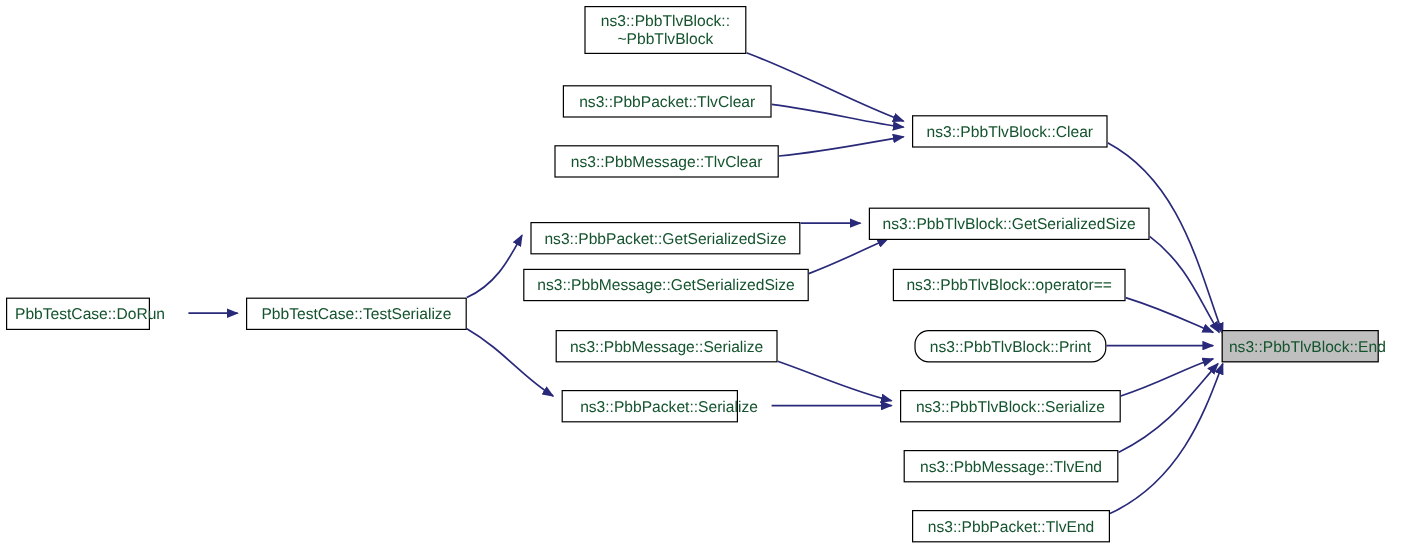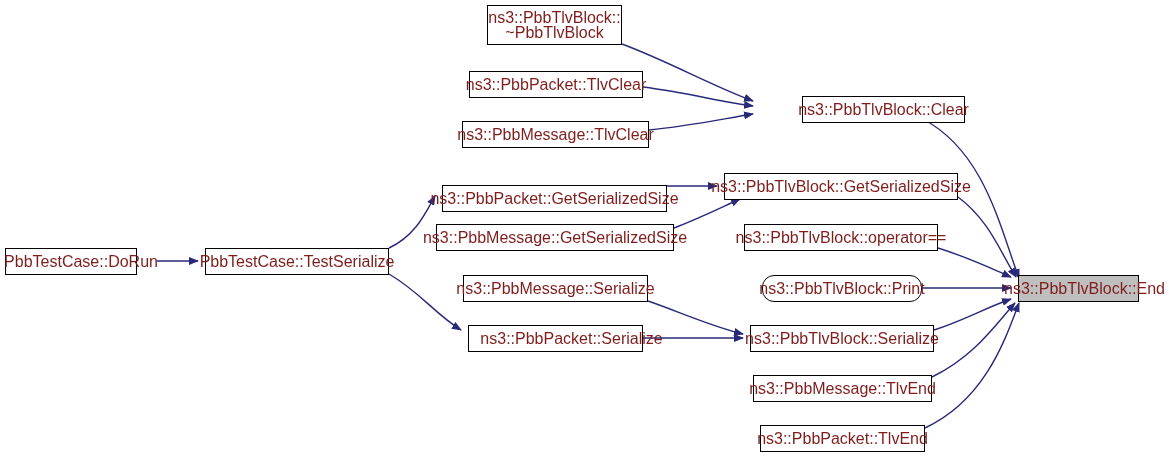--- a/index.html
+++ b/index.html
@@ -25,22 +25,22 @@
   }
   .node {
     position: absolute;
     box-sizing: border-box;
     border: 1px solid #000000;
     background: #ffffff;
     display: flex;
     align-items: center;
     justify-content: center;
     text-align: center;
-    color: #7f1d1d;
-    font-size: 16px;
+    color: #14532d;
+    font-size: 13px;
     line-height: 15px;
     white-space: pre;
     letter-spacing: 0px;
     z-index: 5;
   }
   .node.highlight {
     background: #bfbfbf;
   }
   .node .label {
     display: block;
@@ -73,33 +73,33 @@
         <path d="M958,197 C990,221 1000,252 1016,277" fill="none" stroke="#29297a" stroke-width="1.4" marker-end="url(#ah)"></path>
         <path d="M938,248 C970,258 990,268 1011,277" fill="none" stroke="#29297a" stroke-width="1.4" marker-end="url(#ah)"></path>
         <path d="M922,288 L1011,288" fill="none" stroke="#29297a" stroke-width="1.4" marker-end="url(#ah)"></path>
         <path d="M934,330 C965,320 985,308 1011,299" fill="none" stroke="#29297a" stroke-width="1.4" marker-end="url(#ah)"></path>
         <path d="M932,377 C975,356 995,325 1015,303" fill="none" stroke="#29297a" stroke-width="1.4" marker-end="url(#ah)"></path>
         <path d="M925,428 C985,400 1005,340 1019,303" fill="none" stroke="#29297a" stroke-width="1.4" marker-end="url(#ah)"></path>
       </g>
   </svg>
 
   <div id="node-layer">
-      <div class="node" style="left: 5px; top: 248px; width: 132px; height: 27px; padding-left: 20px;"><span class="label">PbbTestCase::DoRun</span></div>
+      <div class="node" style="left: 5px; top: 248px; width: 120px; height: 27px; padding-left: 20px;"><span class="label">PbbTestCase::DoRun</span></div>
       <div class="node" style="left: 205px; top: 248px; width: 184px; height: 27px;"><span class="label">PbbTestCase::TestSerialize</span></div>
       <div class="node" style="left: 487px; top: 5px; width: 135px; height: 40px;"><span class="label">ns3::PbbTlvBlock::
 ~PbbTlvBlock</span></div>
       <div class="node" style="left: 469px; top: 71px; width: 174px; height: 27px;"><span class="label">ns3::PbbPacket::TlvClear</span></div>
       <div class="node" style="left: 462px; top: 121px; width: 187px; height: 27px;"><span class="label">ns3::PbbMessage::TlvClear</span></div>
       <div class="node" style="left: 442px; top: 173px; width: 225px; height: 27px; margin-top: 12px;"><span class="label">ns3::PbbPacket::GetSerializedSize</span></div>
       <div class="node" style="left: 436px; top: 224px; width: 238px; height: 27px;"><span class="label">ns3::PbbMessage::GetSerializedSize</span></div>
       <div class="node" style="left: 463px; top: 275px; width: 185px; height: 27px; justify-content: center;"><span class="label">ns3::PbbMessage::Serialize</span></div>
-      <div class="node" style="left: 468px; top: 325px; width: 175px; height: 27px; padding-left: 32px;"><span class="label">ns3::PbbPacket::Serialize</span></div>
-      <div class="node" style="left: 760px; top: 96px; width: 163px; height: 27px; margin-left: 42px;"><span class="label">ns3::PbbTlvBlock::Clear</span></div>
+      <div class="node" style="left: 468px; top: 325px; width: 147px; height: 27px; padding-left: 32px;"><span class="label">ns3::PbbPacket::Serialize</span></div>
+      <div class="node" style="left: 760px; top: 96px; width: 163px; height: 27px;"><span class="label">ns3::PbbTlvBlock::Clear</span></div>
       <div class="node" style="left: 724px; top: 173px; width: 234px; height: 27px;"><span class="label">ns3::PbbTlvBlock::GetSerializedSize</span></div>
       <div class="node" style="left: 744px; top: 224px; width: 194px; height: 27px;"><span class="label">ns3::PbbTlvBlock::operator==</span></div>
       <div class="node" style="left: 762px; top: 275px; width: 160px; height: 27px; border-radius: 12px;"><span class="label">ns3::PbbTlvBlock::Print</span></div>
       <div class="node" style="left: 750px; top: 325px; width: 184px; height: 27px;"><span class="label">ns3::PbbTlvBlock::Serialize</span></div>
       <div class="node" style="left: 753px; top: 375px; width: 179px; height: 27px;"><span class="label">ns3::PbbMessage::TlvEnd</span></div>
       <div class="node" style="left: 760px; top: 425px; width: 165px; height: 27px; text-align: right;"><span class="label">ns3::PbbPacket::TlvEnd</span></div>
-      <div class="node highlight" style="left: 1018px; top: 275px; width: 121px; height: 27px; padding-left: 12px;"><span class="label">ns3::PbbTlvBlock::End</span></div>
+      <div class="node highlight" style="left: 1018px; top: 275px; width: 131px; height: 27px; padding-left: 12px;"><span class="label">ns3::PbbTlvBlock::End</span></div>
     </div>
 
 </div>
 
 </body></html>

